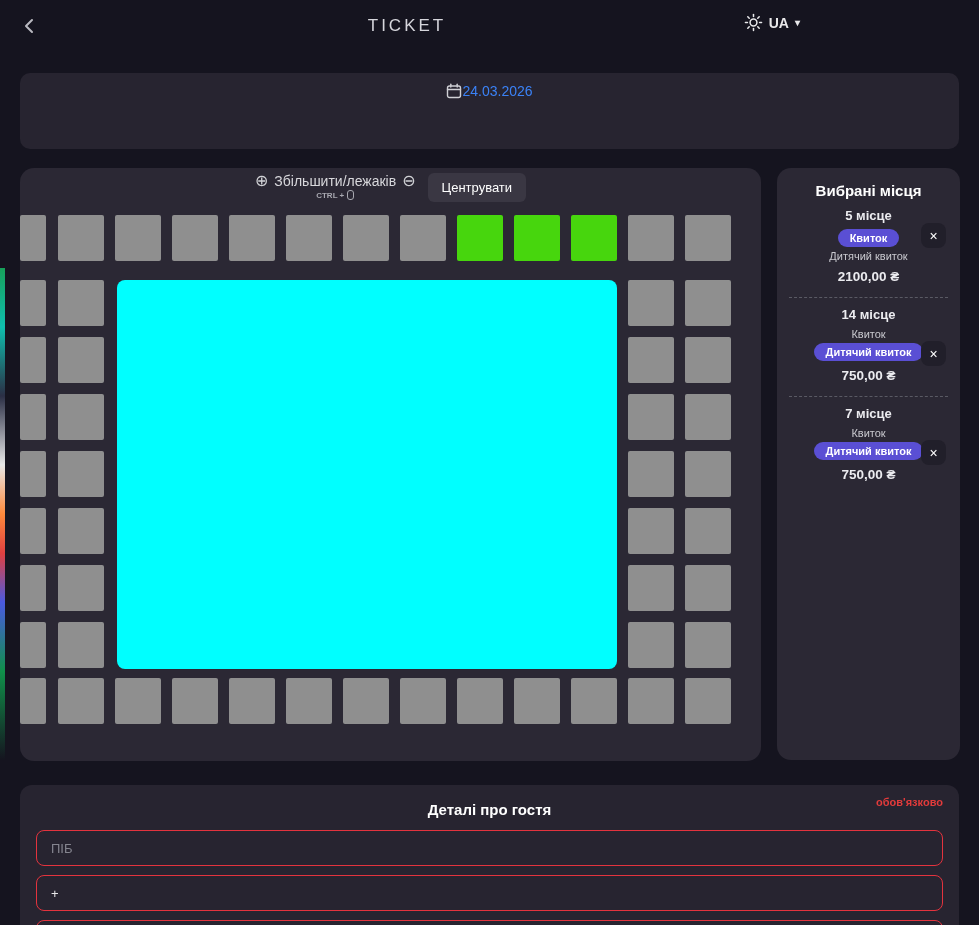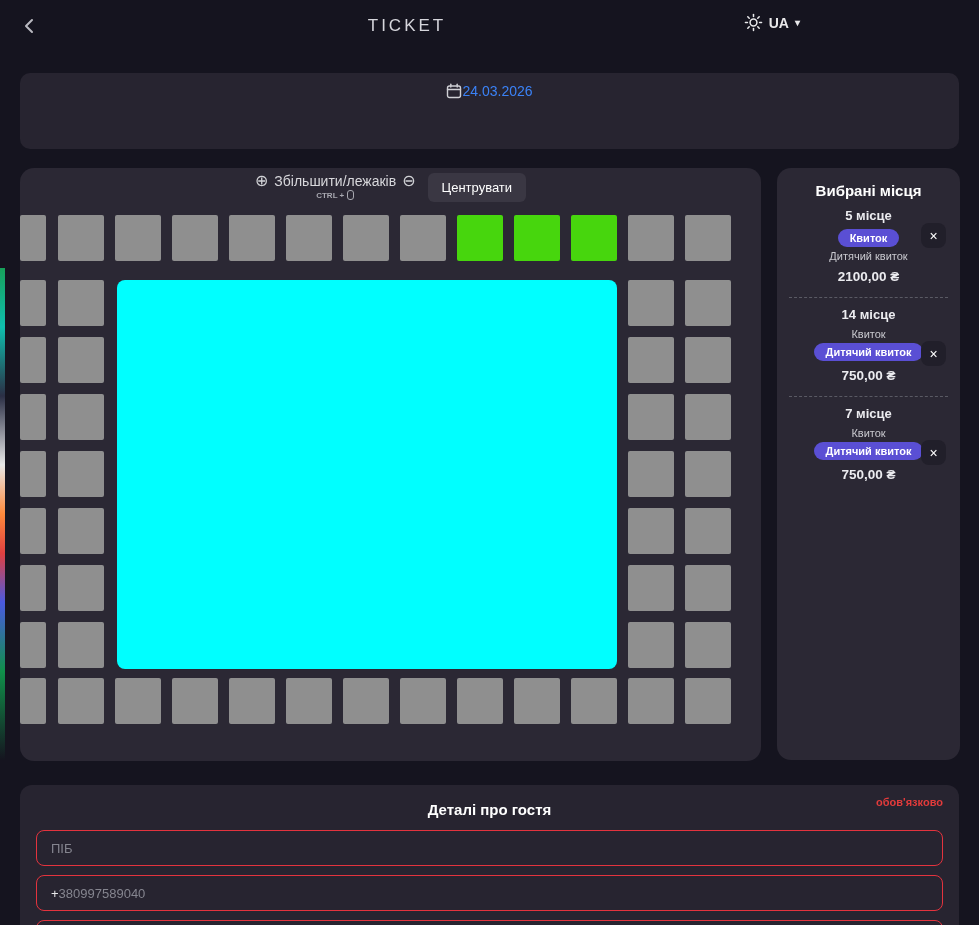--- a/index.html
+++ b/index.html
@@ -219,18 +219,17 @@
         </div>
       </div>
   </aside>
 
   <section class="form-card">
     <div class="required-note">обов'язково</div>
     <h3 class="form-title">Деталі про гостя</h3>
     <input class="field" placeholder="ПІБ" style="">
     <div class="phone-wrap">
       <span class="phone-prefix">+</span>
-      <input class="bare" placeholder="380997589040" style="">
     </div>
     <input class="field" placeholder="" style="">
   </section>
 
 </div>
 
 </body></html>

